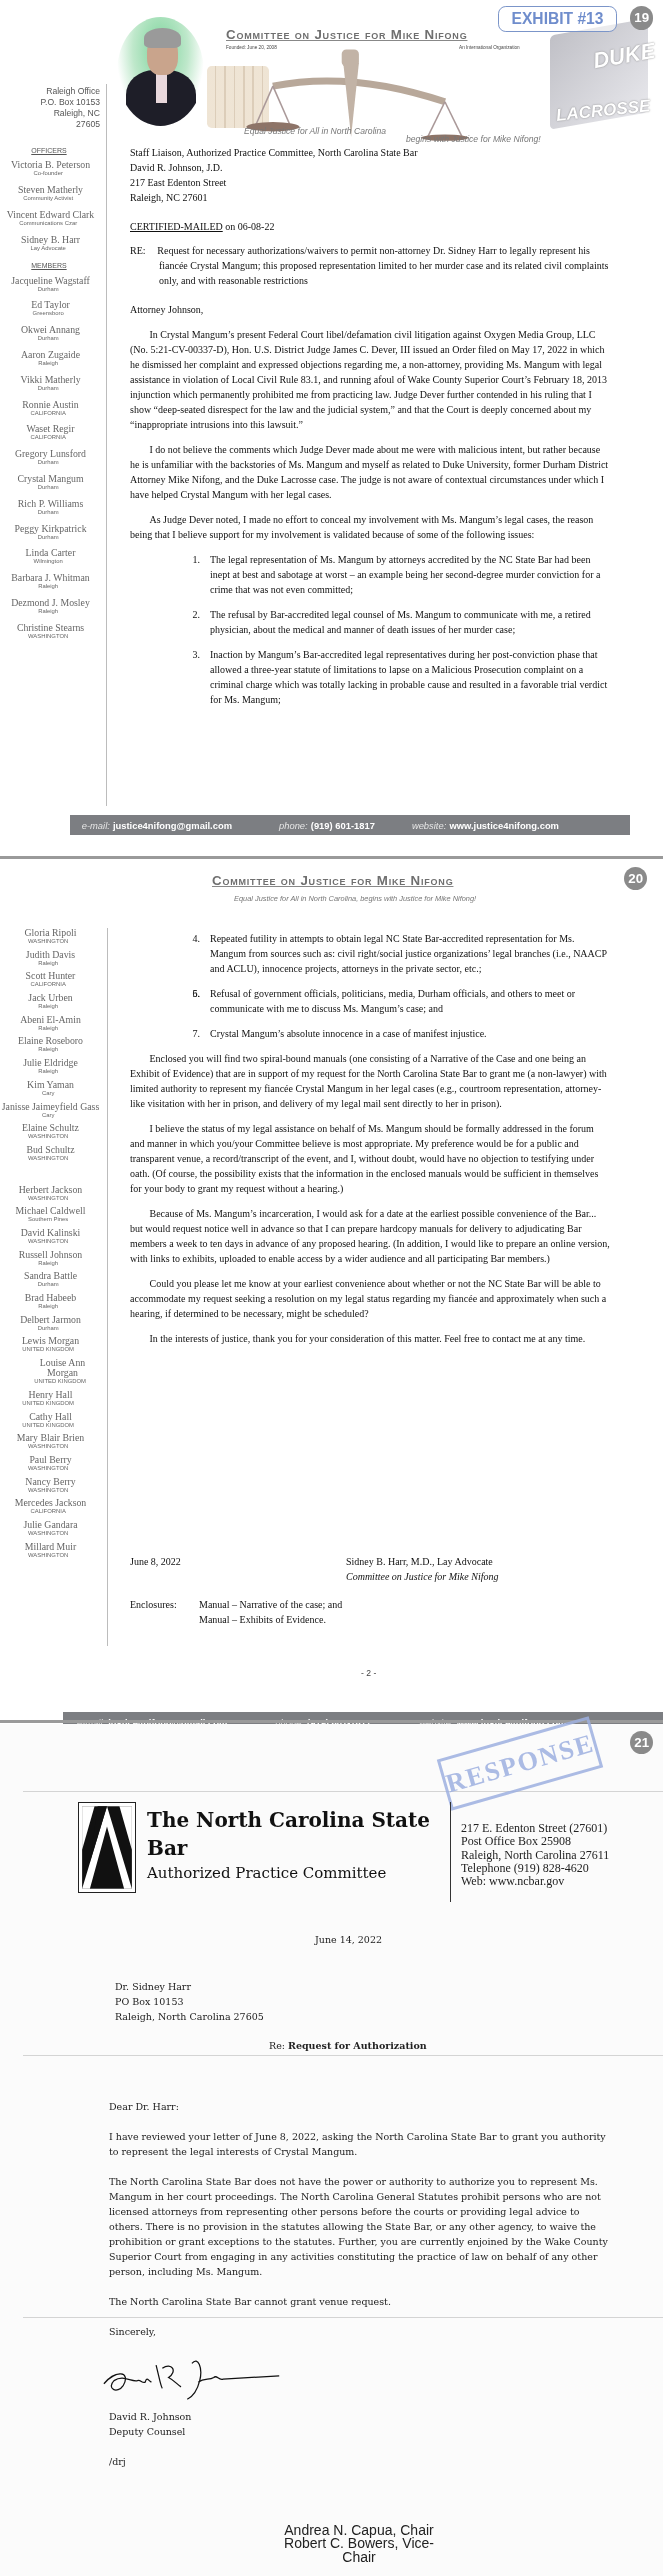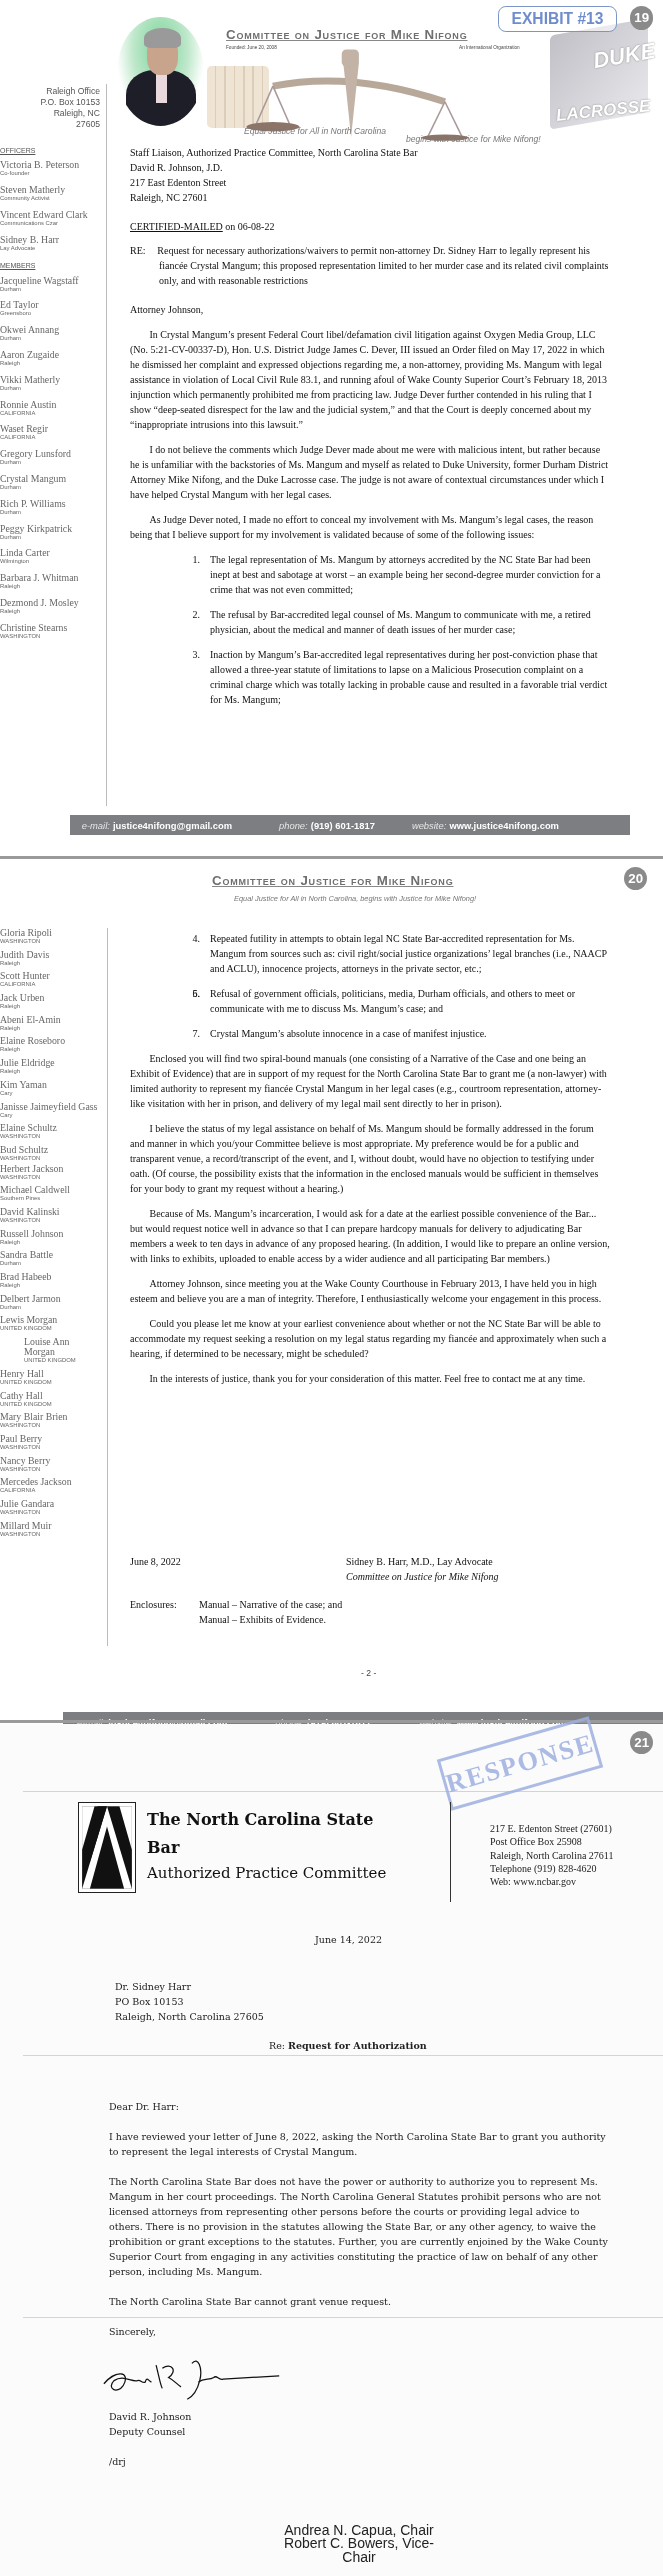--- a/index.html
+++ b/index.html
@@ -16,40 +16,40 @@
   .committee-title { position:absolute; font-family: "Liberation Sans", sans-serif; font-weight: bold; color: #6f6f6f; letter-spacing: 0.8px; text-decoration: underline; text-decoration-color:#888; }
   .small-sans { font-family: "Liberation Sans", sans-serif; font-size: 4.7px; color: #444; position:absolute; }
   .scales { position:absolute; left: 226px; top: 43px; width: 258px; height: 98px; }
   .books { position:absolute; left: 207px; top: 66px; width: 62px; height: 62px; background: repeating-linear-gradient(90deg, #e8d9c2 0 7.8px, #cdb89b 7.8px 9.4px); opacity: .7; border-radius: 4.7px; }
   .lax { position:absolute; left: 550px; top: 27px; width: 98px; height: 94px; background: linear-gradient(135deg, #b9b9c0, #e5e5ea); transform: skewY(-10deg); border-radius: 4.7px; opacity:.9; }
   .lax-text { position:absolute; font-family: "Liberation Sans", sans-serif; font-weight:bold; font-style: italic; color:#fff; text-shadow: 0 0 1.6px #777; }
   .exhibit { position:absolute; left: 498px; top: 6.2px; width: 117px; height: 23.4px; border: 1.6px solid #7b95c9; border-radius: 7.8px; color: #6f8dcc; font-family: "Liberation Sans", sans-serif; font-weight: bold; font-size: 15.6px; display:flex; align-items:center; justify-content:center; background: rgba(255,255,255,.6); }
   .tagline { position:absolute; font-family: "Liberation Sans", sans-serif; font-style: italic; color: #777; font-size: 8.6px; }
   .office { position:absolute; right: 564px; text-align:right; font-family: "Liberation Sans", sans-serif; font-size: 8.6px; color:#555; line-height: 11px; }
   .vline { position:absolute; width:0.8px; background:#bcbcbc; }
-  .sidebar { position:absolute; text-align:left; width: 101px; }
+  .sidebar { position:absolute; text-align:center; width: 101px; }
   .sb-head { font-family: "Liberation Sans", sans-serif; font-size: 7px; color:#555; text-decoration: underline; margin: 0 0 6.2px 0; padding-right: 3.1px; }
   .sb-name { font-family: "Liberation Serif", serif; font-size: 9.8px; color:#666; line-height: 10px; }
   .sb-role { font-family: "Liberation Sans", sans-serif; font-size: 5.9px; color:#666; line-height: 7.8px; padding-right: 4.7px; }
   .sb-item { margin-bottom: 7px; }
   .letter { position:absolute; font-family: "Liberation Serif", serif; font-size: 10px; line-height: 15px; color:#111; }
   .letter p { margin: 0 0 10px 0; text-indent: 19.5px; }
   .letter .noind { text-indent: 0; }
   .letter ol { margin: 0 0 9.4px 0; padding-left: 0; list-style:none; }
   .letter li { position:relative; padding-left: 80px; margin-bottom: 10px; }
   .letter li .num { position:absolute; left: 39px; width: 31px; text-align:right; }
   .re { display:flex; margin-bottom: 14px; }
   .re .lbl { width: 19.5px; flex: none; }
   .footer-bar { position:absolute; height: 20px; background:#7c7e82; color:#fff; font-family: "Liberation Sans", sans-serif; font-size: 9.4px; display:flex; align-items:center; }
   .footer-bar .k { font-style: italic; color: #e6e6e6; margin-right: 3.1px; }
   .footer-bar .v { font-weight: bold; }
   
   .ncsb-logo { position:absolute; left: 78px; top: 1826px; width: 56px; height: 89px; border: 1.6px solid #222; background:#fff; }
   .ncsb-title { position:absolute; font-family: "DejaVu Serif", serif; color:#111; }
-  .ncsb-addr { position:absolute; left: 461px; top: 1823px; font-family:"Liberation Serif", serif; font-size: 10px; line-height: 13.3px; color:#222;margin-left:29px; }
+  .ncsb-addr { position:absolute; left: 461px; top: 1823px; font-family:"Liberation Serif", serif; font-size: 12px; line-height: 13.3px; color:#222; }
   .typewriter { font-family: "DejaVu Serif", serif; font-size: 9.5px; color:#222; }
   .response-stamp { position:absolute; left: 441px; top: 1737px; width: 152px; height: 47px; border: 3.1px solid #9eb0e0; color:#9eb0e0; font-family: "Liberation Serif", serif; font-weight: bold; font-size: 26.5px; letter-spacing: 1.6px; display:flex; align-items:center; justify-content:center; transform: rotate(-16deg); opacity:.85; }
   .fold { position:absolute; left: 23.4px; width: 640px; height: 0.8px; background: #d4d4d4; }
 </style>
 </head>
 <body>
 
 <div class="page" style="top:0;height:839px;">
   <div class="hdr-photo">
     <div class="suit"></div>
@@ -246,21 +246,21 @@
         <div class="sb-role">Cary</div>
       </div>
       <div class="sb-item" style="margin-bottom: 3.9px;">
         <div class="sb-name">Janisse Jaimeyfield Gass</div>
         <div class="sb-role">Cary</div>
       </div>
       <div class="sb-item" style="margin-bottom: 3.9px;">
         <div class="sb-name">Elaine Schultz</div>
         <div class="sb-role">WASHINGTON</div>
       </div>
-      <div class="sb-item" style="margin-bottom: 1px;">
+      <div class="sb-item" style="margin-bottom: 22px;">
         <div class="sb-name">Bud Schultz</div>
         <div class="sb-role">WASHINGTON</div>
       </div>
       <div class="sb-item" style="margin-bottom: 3.9px;">
         <div class="sb-name">Herbert Jackson</div>
         <div class="sb-role">WASHINGTON</div>
       </div>
       <div class="sb-item" style="margin-bottom: 3.9px;">
         <div class="sb-name">Michael Caldwell</div>
         <div class="sb-role">Southern Pines</div>
@@ -331,21 +331,20 @@
   <div class="letter" style="left:130px;top:72px;width:480px;">
     <ol>
       <li><span class="num">4.</span><span>Repeated futility in attempts to obtain legal NC State Bar-accredited representation for Ms. Mangum from sources such as: civil right/social justice organizations’ legal branches (i.e., NAACP and ACLU), innocence projects, attorneys in the private sector, etc.;</span></li>
       <li><span class="num">5.</span></li>
       <li><span class="num">6.</span><span>Refusal of government officials, politicians, media, Durham officials, and others to meet or communicate with me to discuss Ms. Mangum’s case; and</span></li>
       <li><span class="num">7.</span><span>Crystal Mangum’s absolute innocence in a case of manifest injustice.</span></li>
     </ol>
     <p>Enclosed you will find two spiral-bound manuals (one consisting of a Narrative of the Case and one being an Exhibit of Evidence) that are in support of my request for the North Carolina State Bar to grant me (a non-lawyer) with limited authority to represent my fiancée Crystal Mangum in her legal cases (e.g., courtroom representation, attorney-like visitation with her in prison, and delivery of my legal mail sent directly to her in prison).</p>
     <p>I believe the status of my legal assistance on behalf of Ms. Mangum should be formally addressed in the forum and manner in which you/your Committee believe is most appropriate.  My preference would be for a public and transparent venue, a record/transcript of the event, and I, without doubt, would have no objection to testifying under oath.  (Of course, the possibility exists that the information in the enclosed manuals would be sufficient in themselves for your body to grant my request without a hearing.)</p>
     <p>Because of Ms. Mangum’s incarceration, I would ask for a date at the earliest possible convenience of the Bar... but would request notice well in advance so that I can prepare hardcopy manuals for delivery to adjudicating Bar members a week to ten days in advance of any proposed hearing.  (In addition, I would like to prepare an online version, with links to exhibits, uploaded to enable access by a wider audience and all participating Bar members.)</p>
-    <p>Attorney Johnson, since meeting you at the Wake County Courthouse in February 2013, I have held you in high esteem and believe you are a man of integrity.  Therefore, I enthusiastically welcome your engagement in this process.</p>
     <p>Could you please let me know at your earliest convenience about whether or not the NC State Bar will be able to accommodate my request seeking a resolution on my legal status regarding my fiancée and approximately when such a hearing, if determined to be necessary, might be scheduled?</p>
     <p>In the interests of justice, thank you for your consideration of this matter.  Feel free to contact me at any time.</p>
   </div>
 
   <div class="letter" style="left:130px;top:695px;">June 8, 2022</div>
   <div class="letter" style="left:346px;top:695px;">
     <div>Sidney B. Harr, M.D., Lay Advocate</div>
     <div style="font-style:italic;">Committee on Justice for Mike Nifong</div>
   </div>
   <div class="letter" style="left:130px;top:738px;display:flex;">
@@ -376,21 +375,21 @@
 <div class="badge" style="left:630px;top:1731px;">21</div>
 <div class="response-stamp">RESPONSE</div>
 
 <svg class="ncsb-logo" viewBox="0 0 72 114" style="left:78px;top:1802px;width:56px;height:89px;">
   <rect x="4" y="4" width="64" height="106" fill="#111"></rect>
   <path d="M36 4 L68 110 L58 110 L36 30 L14 110 L4 110 Z" fill="#fff"></path>
   <path d="M20 4 L4 60 L4 4 Z" fill="#fff"></path>
   <path d="M52 4 L68 60 L68 4 Z" fill="#fff"></path>
   <path d="M24 4 L36 4 L14 76 Z" fill="#111"></path>
 </svg>
-<div class="ncsb-title" style="left:147px;top:1806px;font-size:16px;line-height:28px;font-weight:bold;">
+<div class="ncsb-title" style="left:147px;top:1806px;font-size:20px;line-height:28px;font-weight:bold;">
   <div>The North Carolina State</div>
   <div>Bar</div>
 </div>
 <div class="ncsb-title" style="left:147px;top:1864px;font-size:15px;">Authorized Practice Committee</div>
 <div class="vline" style="left:450px;top:1802px;height:100px;background:#333;"></div>
 <div class="ncsb-addr" style="top:1822px;">
   <div>217 E. Edenton Street (27601)</div>
   <div>Post Office Box 25908</div>
   <div>Raleigh, North Carolina 27611</div>
   <div>Telephone (919) 828-4620</div>

